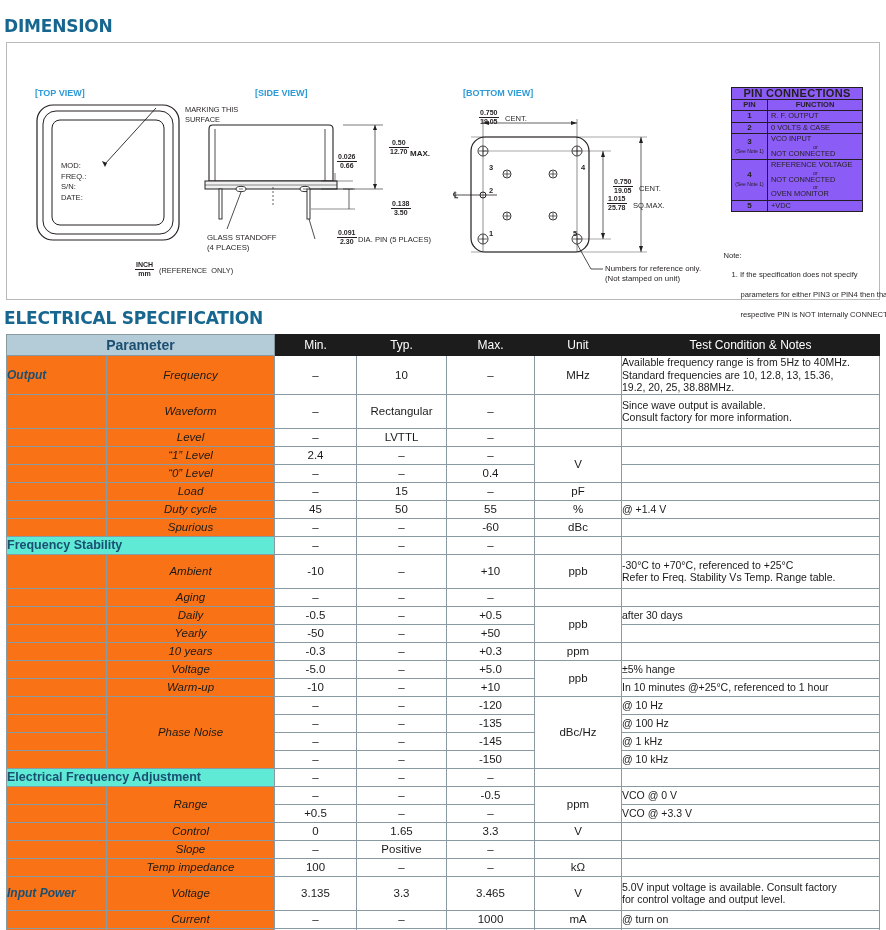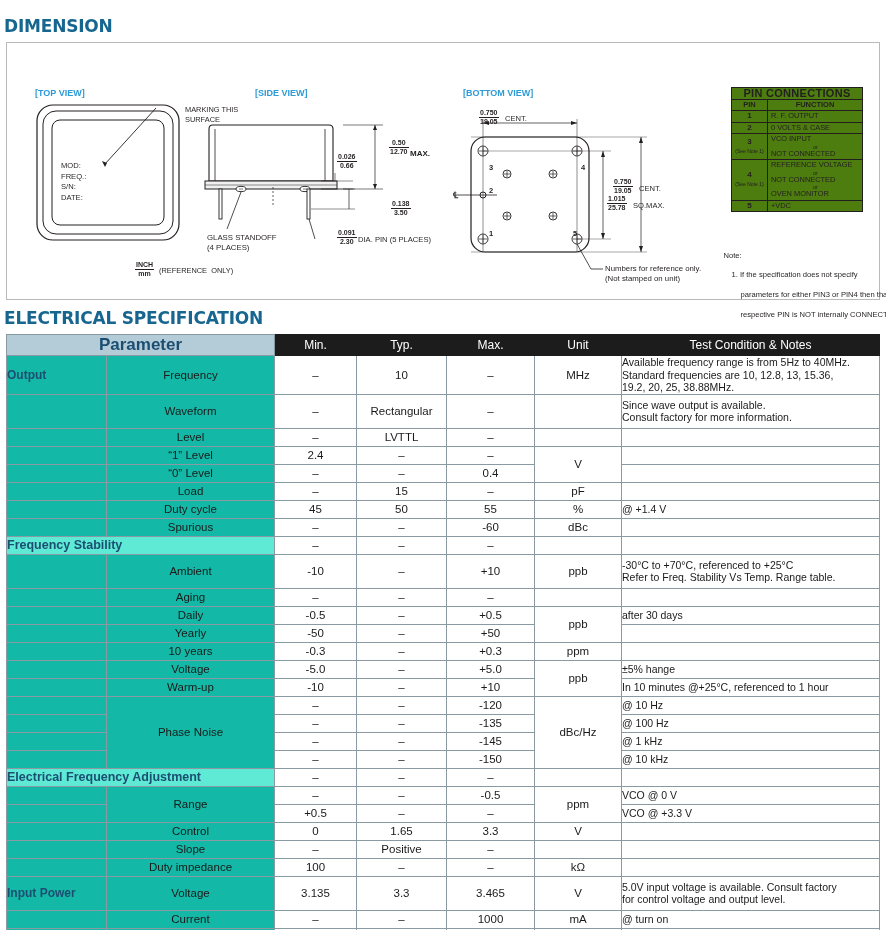--- a/index.html
+++ b/index.html
@@ -64,21 +64,21 @@
 
   svg { display:block; }
 
   
   .pin-table {
     position: absolute;
     border-collapse: collapse;
     font-size: 7px;
     font-family: "Liberation Sans", sans-serif;
     color: #231f20;
-    background: #4d7c0f;
+    background: #8b5cf6;
   }
   .pin-table td, .pin-table th {
     border: 1px solid #231f20;
     padding: 1px 2px;
     line-height: 8.5px;
     vertical-align: middle;
   }
   .pin-table .title-cell {
     font-size: 11px; font-weight: bold; text-align:center; padding: 1px 0;
     letter-spacing: 0.3px;
@@ -107,24 +107,24 @@
     font-weight: normal;
     font-size: 12px;
     height: 21px;
     text-align: center;
     border-color: #1c1c1c;
   }
   table.spec thead th.param-head {
     background: #b4cbd8;
     color: #1b4f72;
     font-weight: bold;
-    font-size: 17px;
+    font-size: 14px;
     border: 1px solid #8a9aa3;
   }
-  .c-grp, .c-sub { background:#14b8a6; }
+  .c-grp, .c-sub { background:#f97316;font-style:italic; }
   .c-grp {
     width: 100px; font-weight: bold; color:#1b4f72;
     padding-left: 10px; text-align:left; font-size:12px;
   }
   .c-sub { width: 168px; text-align:center; padding: 2px 4px; }
   .c-min, .c-typ, .c-max, .c-unit { text-align:center; background:#fff; }
   .c-min { width: 82px; }
   .c-typ { width: 90px; }
   .c-max { width: 88px; }
   .c-unit{ width: 87px; }
@@ -580,21 +580,21 @@
           <td class="c-grp"></td>
           <td class="c-sub">Slope</td>
           <td class="c-min">–</td>
           <td class="c-typ">Positive</td>
           <td class="c-max">–</td>
           <td class="c-unit"></td>
           <td class="c-note"></td>
         </tr>
         <tr class="datarow">
           <td class="c-grp"></td>
-          <td class="c-sub">Duty impedance</td>
+          <td class="c-sub">Temp impedance</td>
           <td class="c-min">100</td>
           <td class="c-typ">–</td>
           <td class="c-max">–</td>
           <td class="c-unit">kΩ</td>
           <td class="c-note"></td>
         </tr>
         <tr class="datarow tall">
           <td class="c-grp">Input Power</td>
           <td class="c-sub">Voltage</td>
           <td class="c-min">3.135</td>

